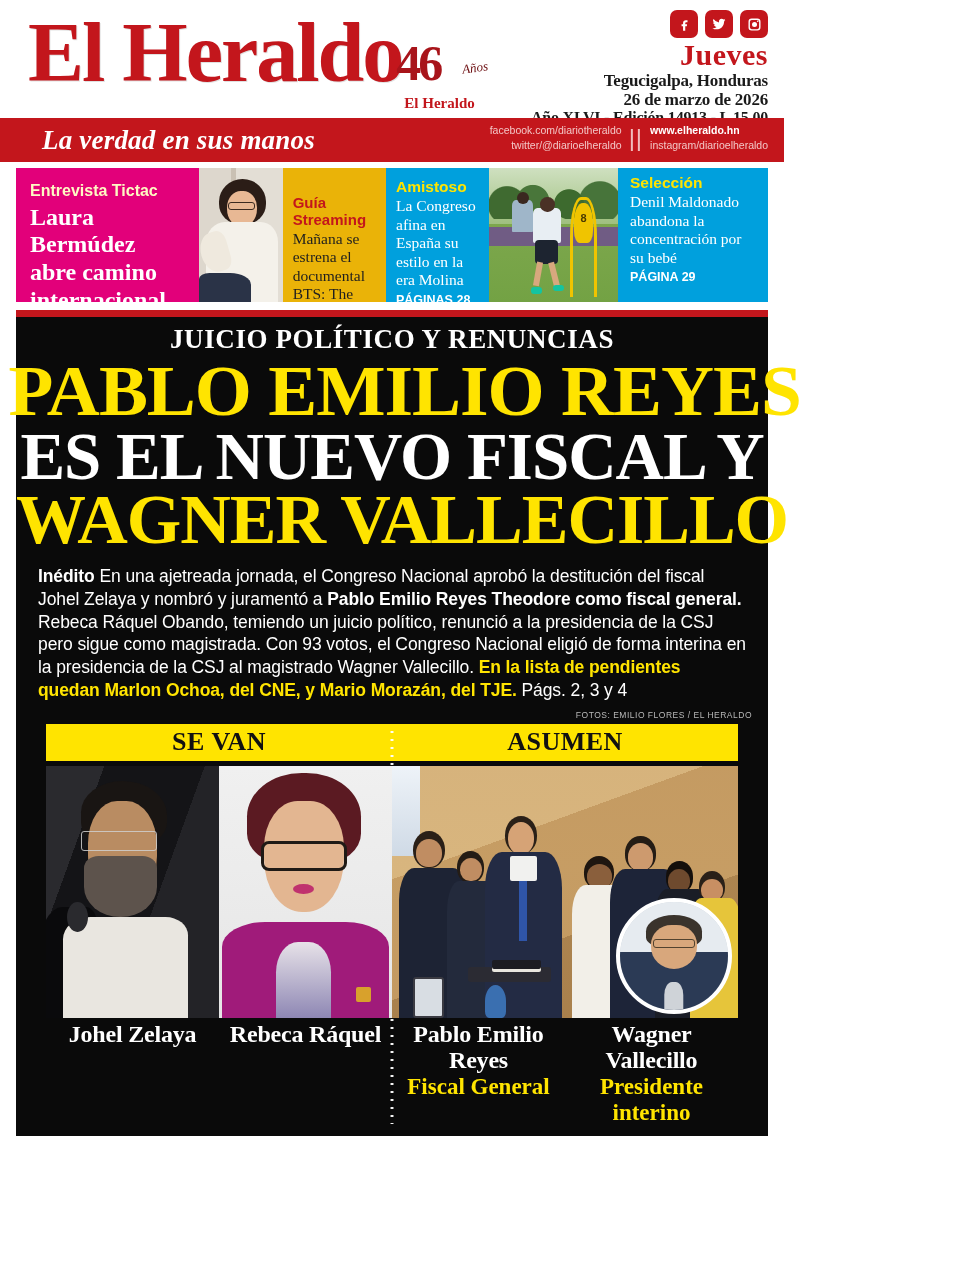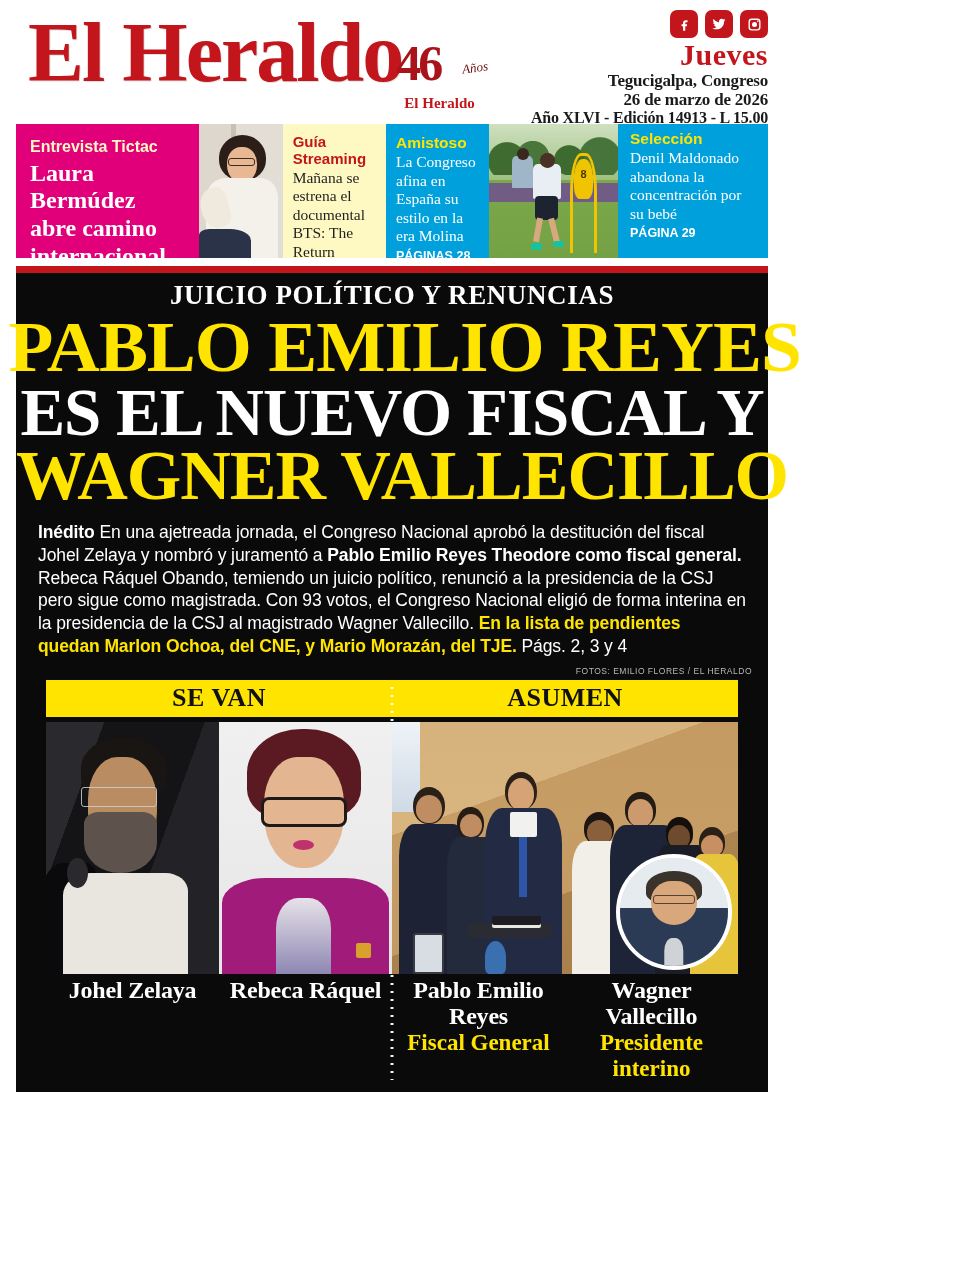--- a/index.html
+++ b/index.html
@@ -72,21 +72,21 @@
   
   .promo { display:flex; height:134px; margin:6px 16px 0 16px; }
   .promo-pane { position:relative; overflow:hidden; }
   .promo-pink { background:#e2007a; width:232px; padding:14px 12px 0 14px; }
   .promo-kicker-y { color:#fef9c3; font-size:16px; font-weight:bold; line-height:1.1; }
   .promo-title-w {
     color:#fff; font-size:24px; font-weight:bold; line-height:1.16; margin-top:4px;
     font-family:"Liberation Serif", serif;
   }
   .promo-photo { width:110px; }
-  .promo-white { background:#fef9c3; width:130px; padding:10px 8px 0 10px; }
+  .promo-white { background:#eab308; width:130px; padding:27px 8px 0 10px; }
   .promo-kicker-r { color:#c3161c; font-size:15px; font-weight:bold; line-height:1.1; }
   .promo-body-d { color:#1f1f1f; font-size:15.5px; line-height:1.19; margin-top:2px;
                   font-family:"Liberation Serif", serif; }
   .promo-page-d { color:#1a1a1a; font-size:12.5px; font-weight:bold; margin-top:3px; }
   .promo-blue { background:#00a0dd; width:129px; padding:10px 8px 0 10px; }
   .promo-blue2 { background:#00a0dd; width:190px; padding:6px 10px 0 12px; }
   .promo-kicker-b { color:#ffe400; font-size:15.5px; font-weight:bold; line-height:1.1; }
   .promo-body-w { color:#fff; font-size:15.5px; line-height:1.2; margin-top:2px;
                   font-family:"Liberation Serif", serif; }
   .promo-page-w { color:#fff; font-size:12.5px; font-weight:bold; margin-top:3px; }
@@ -305,26 +305,40 @@
         </span>
         <span class="soc">
           <svg width="15" height="15" viewBox="0 0 24 24" fill="none" stroke="#fff" stroke-width="2.2">
               <rect x="3.5" y="3.5" width="17" height="17" rx="4"></rect>
               <circle cx="12" cy="12" r="4" fill="#fff" stroke="none"></circle>
               <circle cx="17.2" cy="6.8" r="1.3" fill="#fff" stroke="none"></circle>
             </svg>
         </span>
       </div>
       <div class="weekday">Jueves</div>
-      <div class="place">Tegucigalpa, Congreso</div>
+      <div class="place">Tegucigalpa, Honduras</div>
       <div class="date">26 de marzo de 2026</div>
       <div class="edition">Año XLVI - Edición 14913 - L 15.00</div>
     </div>
   </div>
 
+  <div class="tagline-bar">
+    <div class="tagline">La verdad en sus manos</div>
+    <div class="weblinks">
+      <div class="col">
+        <div>facebook.com/diariotheraldo</div>
+        <div>twitter/@diarioelheraldo</div>
+      </div>
+      <div class="bars">||</div>
+      <div class="col r">
+        <div class="site">www.elheraldo.hn</div>
+        <div>instagram/diarioelheraldo</div>
+      </div>
+    </div>
+  </div>
 
   <div class="promo">
 
     <div class="promo-pane promo-pink">
       <div class="promo-kicker-y">Entrevista Tictac</div>
       <div class="promo-title-w">Laura Bermúdez abre camino internacional</div>
     </div>
 
     <div class="promo-pane promo-photo">
       <div class="ph ph-interview">

